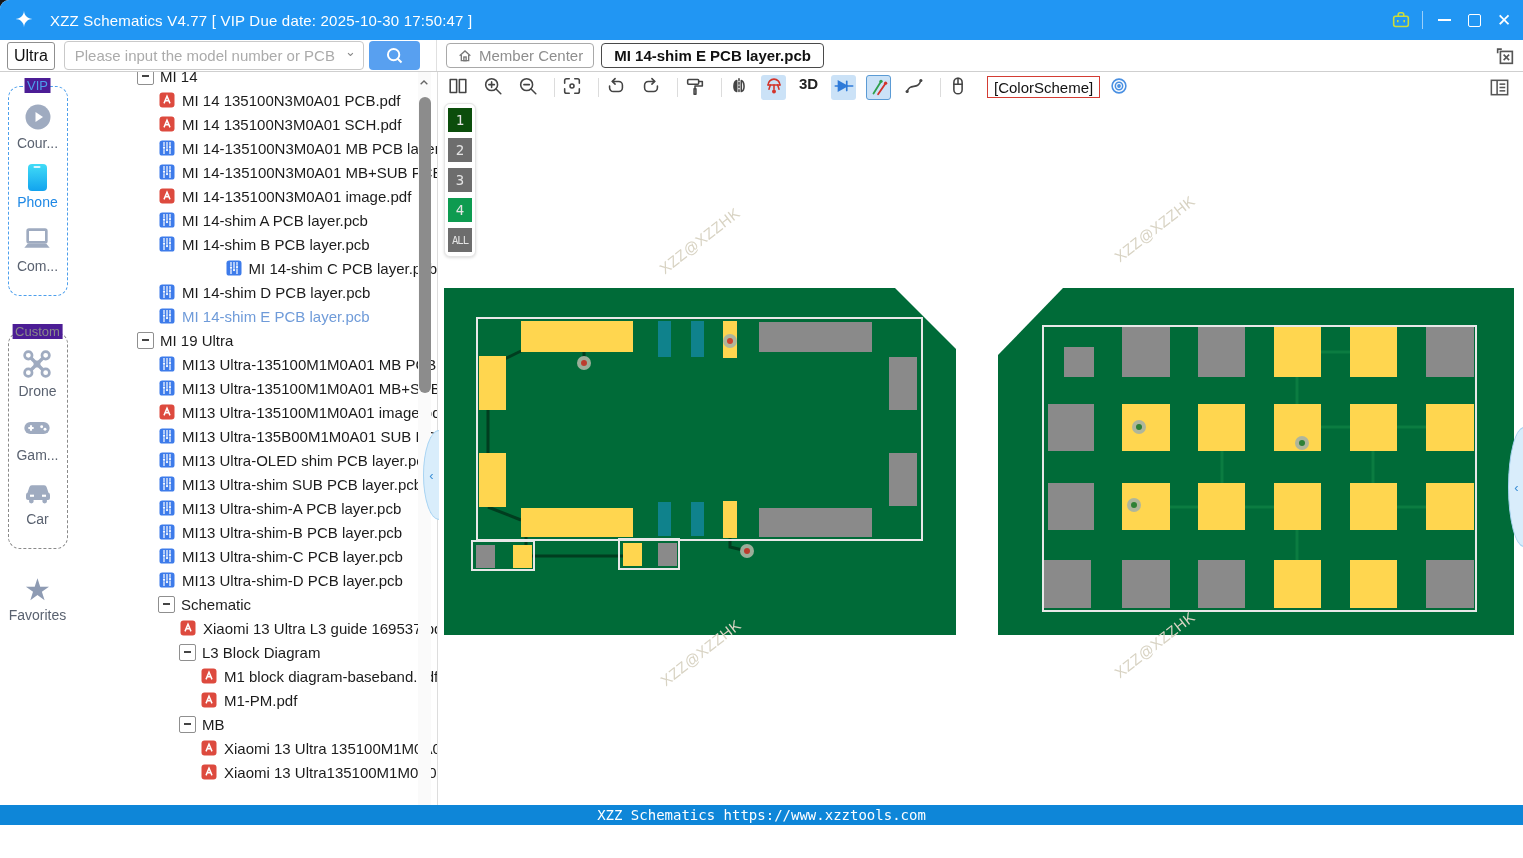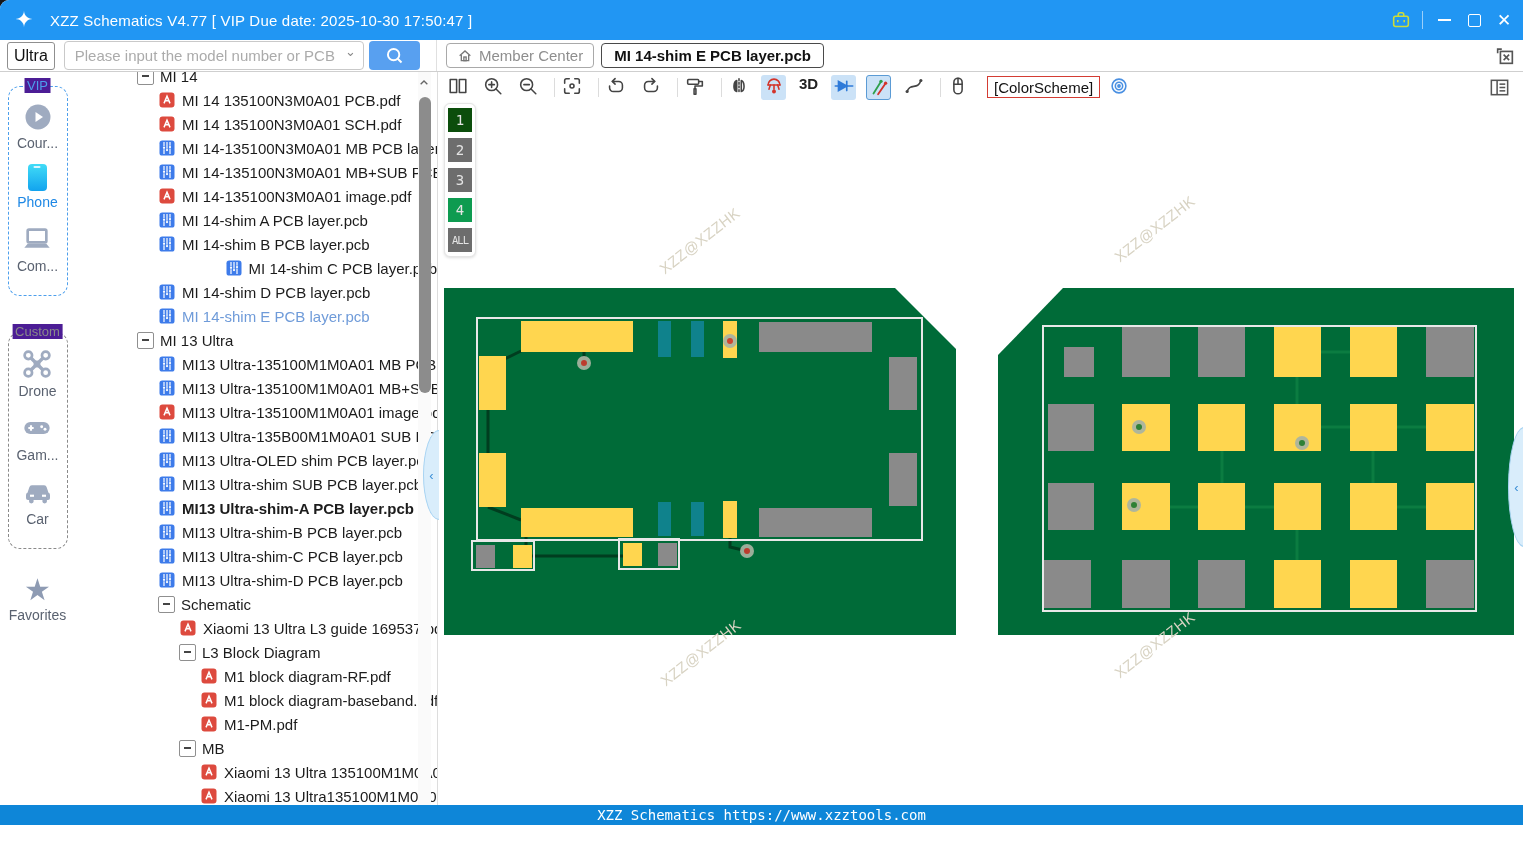--- a/index.html
+++ b/index.html
@@ -403,21 +403,21 @@
                 <circle cx="12" cy="14.8" r="1.5" fill="#fff"></circle>
                 <circle cx="16" cy="10.8" r="1.5" fill="#fff"></circle>
               </svg>
             </span>
             <span class="lbl">MI 14-shim E PCB layer.pcb</span>
           </div>
           <div class="tree-row" style="padding-left: 62px;">
             <span class="toggle">
               <span class="minus"></span>
             </span>
-            <span class="lbl">MI 13 Ultra</span>
+            <span class="lbl">MI 19 Ultra</span>
           </div>
           <div class="tree-row" style="padding-left: 83px;">
             <span class="icn ticon">
               <svg viewBox="0 0 24 24" width="18" height="18">
                 <rect x="2" y="2" width="20" height="20" rx="3.5" fill="#3D7BEA"></rect>
                 <g stroke="#fff" stroke-width="1.6" fill="none">
                   <path d="M8 4v6"></path>
                   <path d="M12 4v9"></path>
                   <path d="M16 4v5"></path>
                   <path d="M8 13.5v6.5"></path>
@@ -505,21 +505,21 @@
                   <path d="M8 13.5v6.5"></path>
                   <path d="M16 12.5v7.5"></path>
                 </g>
                 <circle cx="8" cy="11.8" r="1.5" fill="#fff"></circle>
                 <circle cx="12" cy="14.8" r="1.5" fill="#fff"></circle>
                 <circle cx="16" cy="10.8" r="1.5" fill="#fff"></circle>
               </svg>
             </span>
             <span class="lbl">MI13 Ultra-shim SUB PCB layer.pcb</span>
           </div>
-          <div class="tree-row" style="padding-left: 83px; font-weight: bold;">
+          <div class="tree-row" style="padding-left: 83px;">
             <span class="icn ticon">
               <svg viewBox="0 0 24 24" width="18" height="18">
                 <rect x="2" y="2" width="20" height="20" rx="3.5" fill="#3D7BEA"></rect>
                 <g stroke="#fff" stroke-width="1.6" fill="none">
                   <path d="M8 4v6"></path>
                   <path d="M12 4v9"></path>
                   <path d="M16 4v5"></path>
                   <path d="M8 13.5v6.5"></path>
                   <path d="M16 12.5v7.5"></path>
                 </g>
@@ -598,30 +598,20 @@
                 <line x1="9.7" y1="13" x2="14.3" y2="13" stroke="#fff" stroke-width="2"></line>
               </svg>
             </span>
             <span class="lbl">Xiaomi 13 Ultra L3 guide 169537.pdf</span>
           </div>
           <div class="tree-row" style="padding-left: 104px;">
             <span class="toggle">
               <span class="minus"></span>
             </span>
             <span class="lbl">L3 Block Diagram</span>
-          </div>
-          <div class="tree-row" style="padding-left: 125px;">
-            <span class="icn ticon">
-              <svg viewBox="0 0 24 24" width="18" height="18">
-                <rect x="2" y="2" width="20" height="20" rx="4" fill="#DD4A3E"></rect>
-                <path d="M8 16.5L12 7l4 9.5" stroke="#fff" stroke-width="2" fill="none"></path>
-                <line x1="9.7" y1="13" x2="14.3" y2="13" stroke="#fff" stroke-width="2"></line>
-              </svg>
-            </span>
-            <span class="lbl">M1 block diagram-RF.pdf</span>
           </div>
           <div class="tree-row" style="padding-left: 125px;">
             <span class="icn ticon">
               <svg viewBox="0 0 24 24" width="18" height="18">
                 <rect x="2" y="2" width="20" height="20" rx="4" fill="#DD4A3E"></rect>
                 <path d="M8 16.5L12 7l4 9.5" stroke="#fff" stroke-width="2" fill="none"></path>
                 <line x1="9.7" y1="13" x2="14.3" y2="13" stroke="#fff" stroke-width="2"></line>
               </svg>
             </span>
             <span class="lbl">M1 block diagram-baseband.pdf</span>

